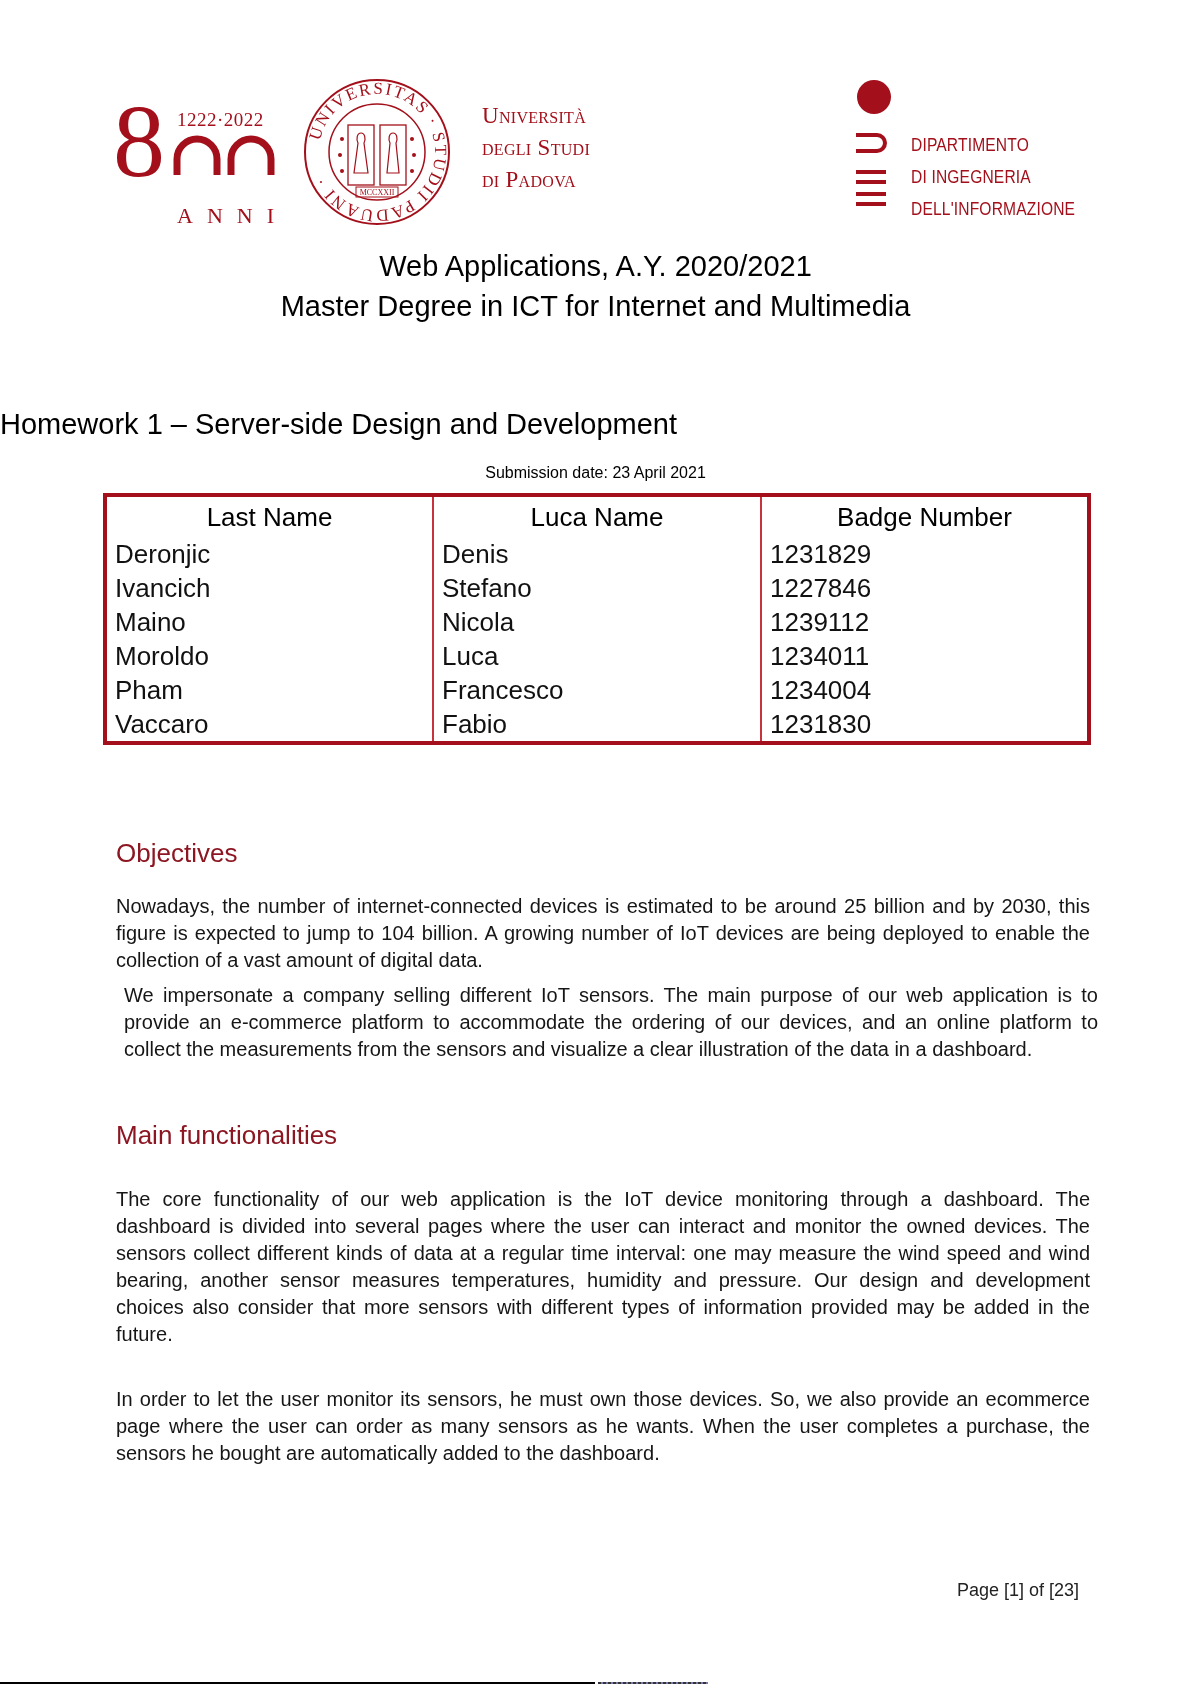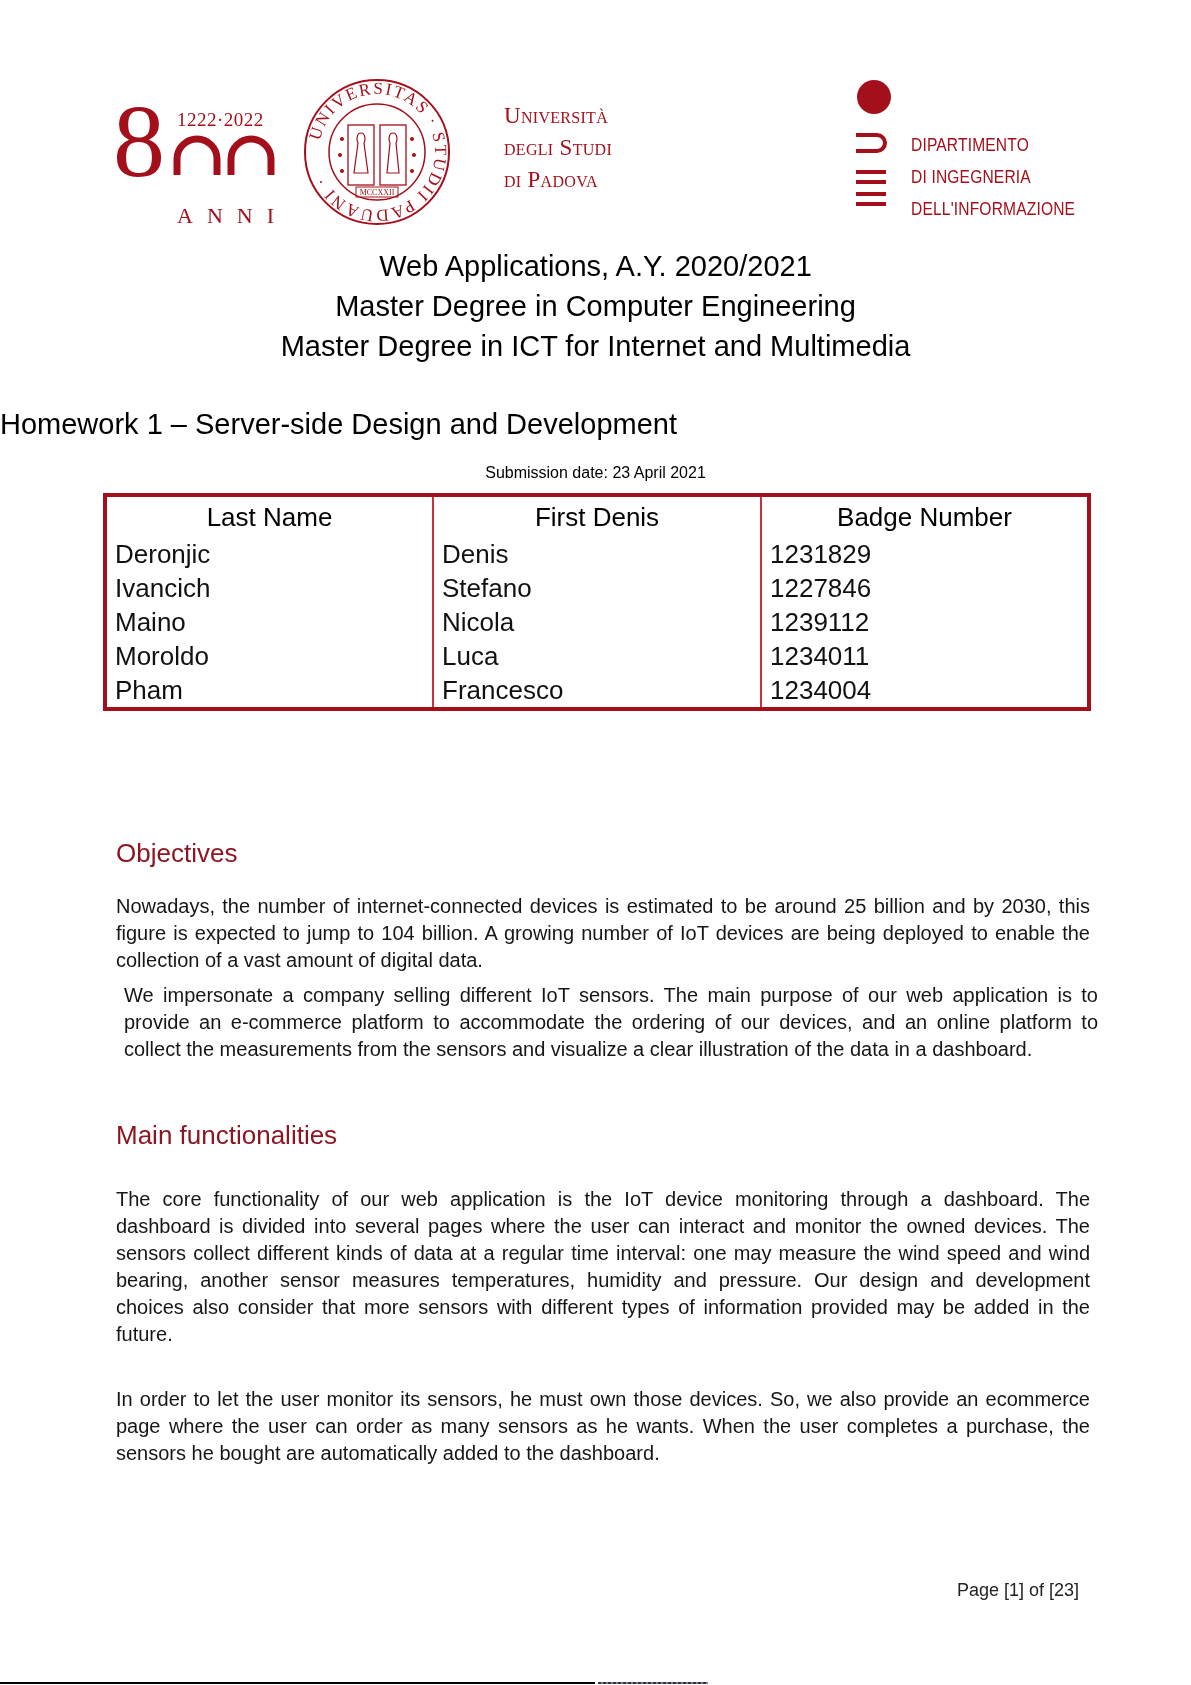--- a/index.html
+++ b/index.html
@@ -9,21 +9,21 @@
 
     
     .logo-800 { left: 113px; top: 95px; width: 165px; height: 110px; color: #a3101b; }
     .logo-800 .big8 { position: absolute; left: 0; top: -6px; font-family: "Liberation Serif", serif; font-size: 104px; line-height: 1; }
     .logo-800 .years { position: absolute; left: 64px; top: 14px; font-family: "Liberation Serif", serif; font-size: 19px; letter-spacing: 0.5px; }
     .logo-800 .zeros { position: absolute; left: 60px; top: 40px; width: 104px; height: 40px; }
     .logo-800 .anni { position: absolute; left: 64px; top: 108px; font-family: "Liberation Serif", serif; font-size: 22px; letter-spacing: 14px; }
 
     .seal { left: 302px; top: 77px; width: 150px; height: 150px; }
 
-    .unipd { left: 504px; top: 100px; color: #a3101b; font-family: "Liberation Serif", serif; font-size: 23px; line-height: 32px; font-variant: small-caps; letter-spacing: 0.3px; }
+    .unipd { left: 482px; top: 100px; color: #a3101b; font-family: "Liberation Serif", serif; font-size: 23px; line-height: 32px; font-variant: small-caps; letter-spacing: 0.3px; }
 
     .dei-mark { left: 853px; top: 80px; width: 42px; height: 140px; }
     .dei-text { left: 911px; top: 129px; color: #a3101b; font-family: "Liberation Sans", sans-serif; font-size: 19px; line-height: 32px; transform: scaleX(0.82); transform-origin: left top; letter-spacing: 0.2px; }
 
     
     .title-block { left: 0; width: 1191px; top: 246px; text-align: center; font-size: 29px; line-height: 40px; color: #000; }
     .hw-title { left: 0; width: 1191px; top: 404px; text-align: left; font-size: 29px; line-height: 40px; color: #000; }
     .sub-date { left: 0; width: 1191px; top: 462px; text-align: center; font-size: 16px; line-height: 22px; color: #000; }
 
     
@@ -92,31 +92,30 @@
   <rect x="3" y="100" width="30" height="4" fill="#a3101b"></rect>
 </svg>
 <div class="abs dei-text">
   <div>DIPARTIMENTO</div>
   <div>DI INGEGNERIA</div>
   <div>DELL'INFORMAZIONE</div>
 </div>
 
 <div class="abs title-block">
   <div>Web Applications, A.Y. 2020/2021</div>
-  <div>Master Degree in Computer Engineering</div>
   <div>Master Degree in ICT for Internet and Multimedia</div>
 </div>
 <div class="abs hw-title">Homework 1 – Server-side Design and Development</div>
 <div class="abs sub-date">Submission date: 23 April 2021</div>
 
 <table class="abs team-table">
   <thead>
     <tr>
       <th style="width:33.3%">Last Name</th>
-      <th style="width:33.3%">First Denis</th>
+      <th style="width:33.3%">Luca Name</th>
       <th style="width:33.3%">Badge Number</th>
     </tr>
   </thead>
   <tbody>
     <tr>
       <td>Deronjic</td>
       <td>Denis</td>
       <td>1231829</td>
     </tr>
     <tr>
@@ -132,20 +131,25 @@
     <tr>
       <td>Moroldo</td>
       <td>Luca</td>
       <td>1234011</td>
     </tr>
     <tr>
       <td>Pham</td>
       <td>Francesco</td>
       <td>1234004</td>
     </tr>
+    <tr>
+      <td>Vaccaro</td>
+      <td>Fabio</td>
+      <td>1231830</td>
+    </tr>
   </tbody>
 </table>
 
 <div class="abs section-heading" style="top:836px;">Objectives</div>
 <p class="abs para" style="top:893px; margin:0;">Nowadays, the number of internet-connected devices is estimated to be around 25 billion and by 2030, this figure is expected to jump to 104 billion. A growing number of IoT devices are being deployed to enable the collection of a vast amount of digital data.</p>
 <p class="abs para" style="top:974px; margin:8px;">We impersonate a company selling different IoT sensors. The main purpose of our web application is to provide an e-commerce platform to accommodate the ordering of our devices, and an online platform to collect the measurements from the sensors and visualize a clear illustration of the data in a dashboard.</p>
 
 <div class="abs section-heading" style="top:1118px;">Main functionalities</div>
 <p class="abs para" style="top:1186px; margin:0;">The core functionality of our web application is the IoT device monitoring through a dashboard. The dashboard is divided into several pages where the user can interact and monitor the owned devices. The sensors collect different kinds of data at a regular time interval: one may measure the wind speed and wind bearing, another sensor measures temperatures, humidity and pressure. Our design and development choices also consider that more sensors with different types of information provided may be added in the future.</p>
 <p class="abs para" style="top:1386px; margin:0;">In order to let the user monitor its sensors, he must own those devices. So, we also provide an ecommerce page where the user can order as many sensors as he wants. When the user completes a purchase, the sensors he bought are automatically added to the dashboard.</p>

